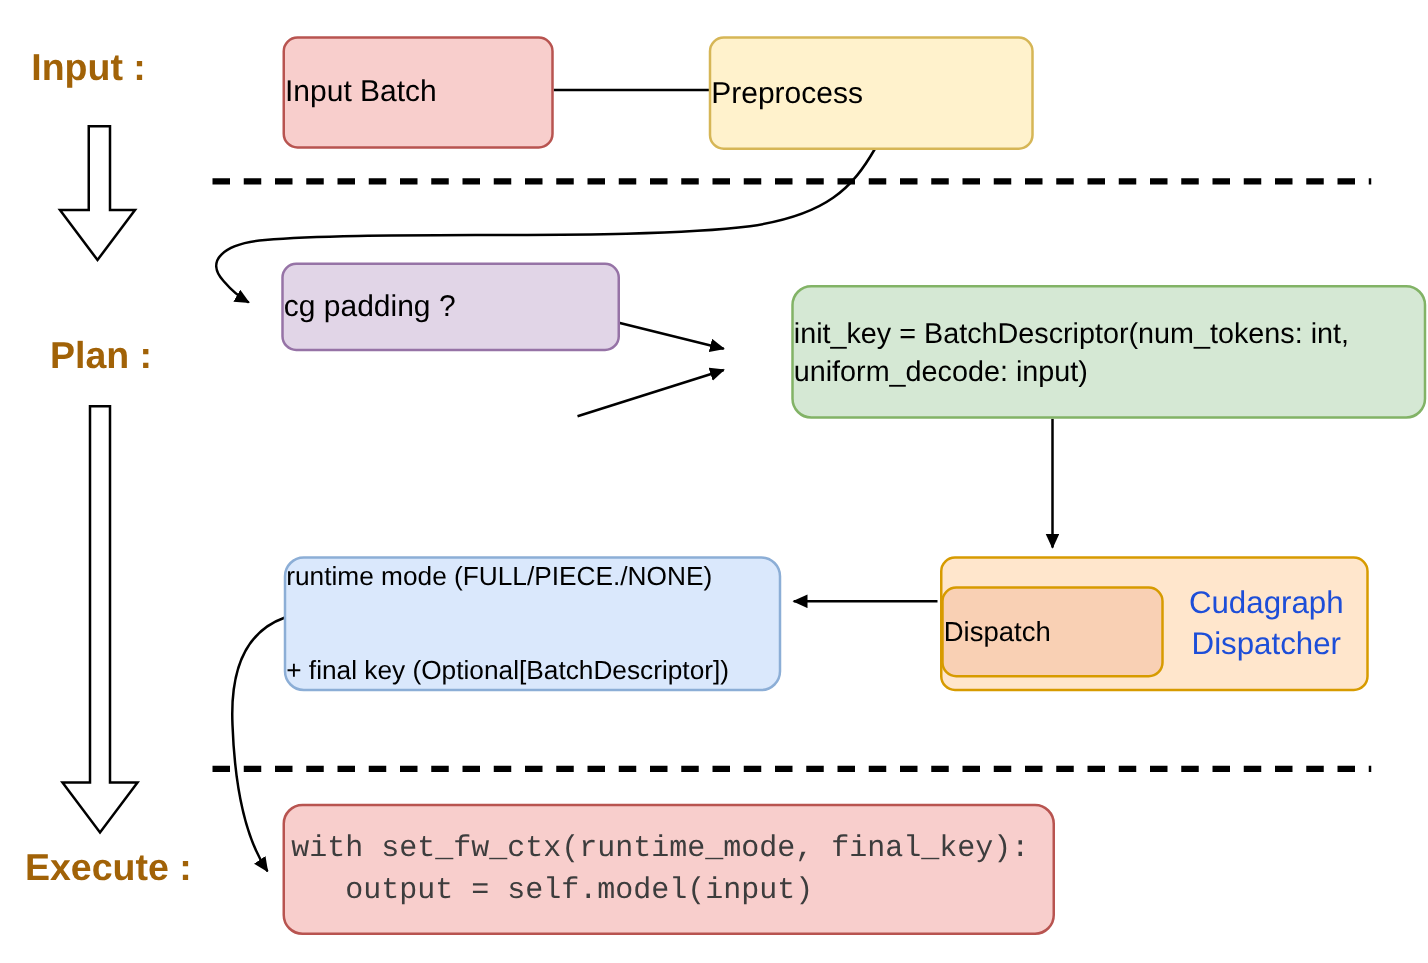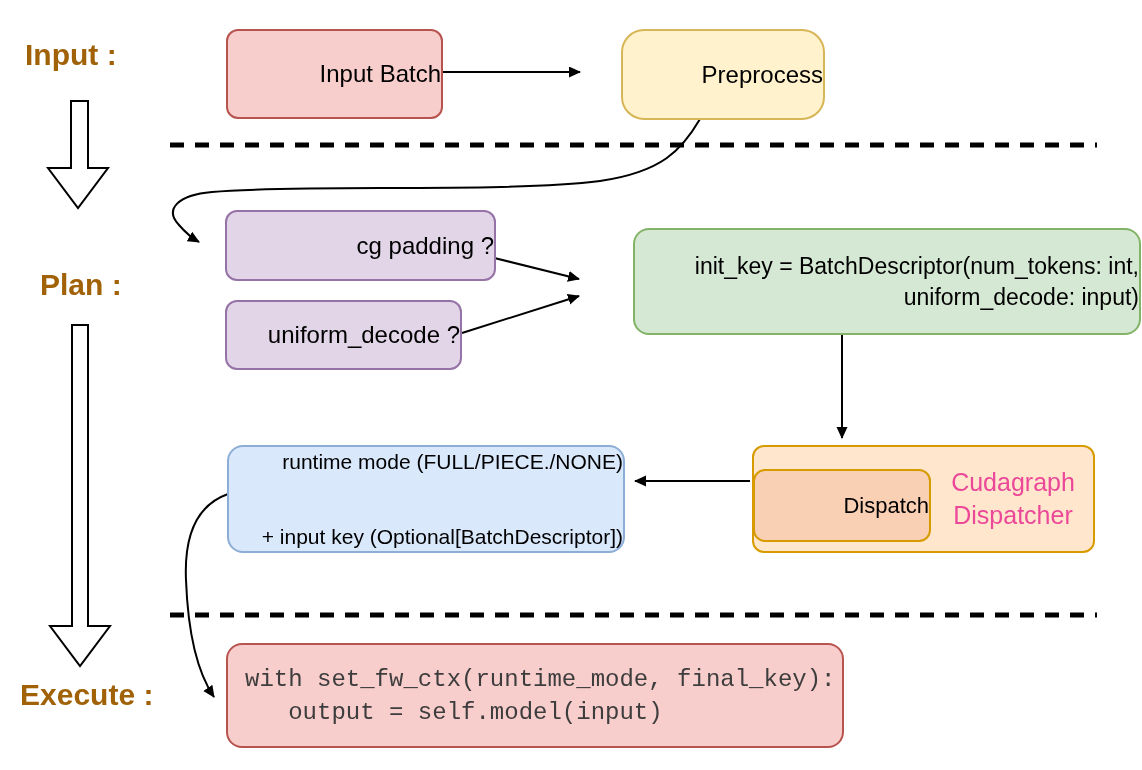--- a/index.html
+++ b/index.html
@@ -22,33 +22,33 @@
     font-weight: bold;
     font-size: 30px;
     color: #a16207;
     white-space: nowrap;
   }
   .node {
     position: absolute;
     box-sizing: border-box;
     display: flex;
     flex-direction: column;
-    align-items: flex-end;
+    align-items: flex-start;
     justify-content: center;
     text-align: center;
     color: #000000;
   }
   .node-input-batch {
     left: 226px; top: 29px; width: 217px; height: 90px;
     background: #f8cecc; border: 2px solid #b85450; border-radius: 12px;
     font-size: 24px;
   }
   .node-preprocess {
-    left: 621px; top: 29px; width: 204px; height: 91px;
-    background: #fff2cc; border: 2px solid #d6b656; border-radius: 23px;
+    left: 567px; top: 29px; width: 260px; height: 91px;
+    background: #fff2cc; border: 2px solid #d6b656; border-radius: 12px;
     font-size: 24px;
   }
   .node-cg-padding {
     left: 225px; top: 210px; width: 271px; height: 71px;
     background: #e1d5e7; border: 2px solid #9673a6; border-radius: 12px;
     font-size: 24px;
   }
   .node-uniform-decode {
     left: 225px; top: 300px; width: 237px; height: 70px;
     background: #e1d5e7; border: 2px solid #9673a6; border-radius: 12px;
@@ -70,26 +70,26 @@
   }
   .node-dispatch-inner {
     left: 753px; top: 469px; width: 178px; height: 73px;
     background: #f9d0b4; border: 2px solid #d79b00; border-radius: 12px;
     font-size: 22px;
   }
   .dispatcher-caption {
     position: absolute;
     left: 931px; top: 445px; width: 164px; height: 108px;
     display: flex; flex-direction: column; align-items: center; justify-content: center;
-    font-size: 25px; line-height: 33px; color: #ec4899; text-align: center;
+    font-size: 25px; line-height: 33px; color: #1d4ed8; text-align: center;
   }
   .node-execute-code {
     left: 226px; top: 643px; width: 618px; height: 105px;
     background: #f8cecc; border: 2px solid #b85450; border-radius: 16px;
-    align-items: flex-start; justify-content: center; padding-left: 12px;
+    align-items: flex-start; justify-content: center;
   }
   .node-execute-code pre {
     margin: 0; padding: 0 0 0 5px;
     font-family: "Liberation Mono", "DejaVu Sans Mono", monospace;
     font-size: 24px; line-height: 33px;
     color: #3d3d3d;
     white-space: pre;
     text-align: left;
   }
 </style>
@@ -129,43 +129,40 @@
   </div>
 
   <div class="node node-preprocess">
     <span>Preprocess</span>
   </div>
 
   <div class="node node-cg-padding">
     <span>cg padding ?</span>
   </div>
 
-  <div class="node node-uniform-decode">
-    <span>uniform_decode ?</span>
-  </div>
 
   <div class="node node-init-key">
     <span>init_key = BatchDescriptor(num_tokens: int,</span>
     <span>uniform_decode: input)</span>
   </div>
 
   <div class="node node-dispatcher-outer"></div>
 
   <div class="node node-dispatch-inner">
     <span>Dispatch</span>
   </div>
 
   <div class="dispatcher-caption">
     <span>Cudagraph</span>
     <span>Dispatcher</span>
   </div>
 
   <div class="node node-runtime">
     <span>runtime mode (FULL/PIECE./NONE)</span>
-    <span>+ input key (Optional[BatchDescriptor])</span>
+    <span>+ final key (Optional[BatchDescriptor])</span>
   </div>
 
   <div class="node node-execute-code">
     <pre>with set_fw_ctx(runtime_mode, final_key):
    output = self.model(input)</pre>
   </div>
 
 </div>
 
 </body></html>

